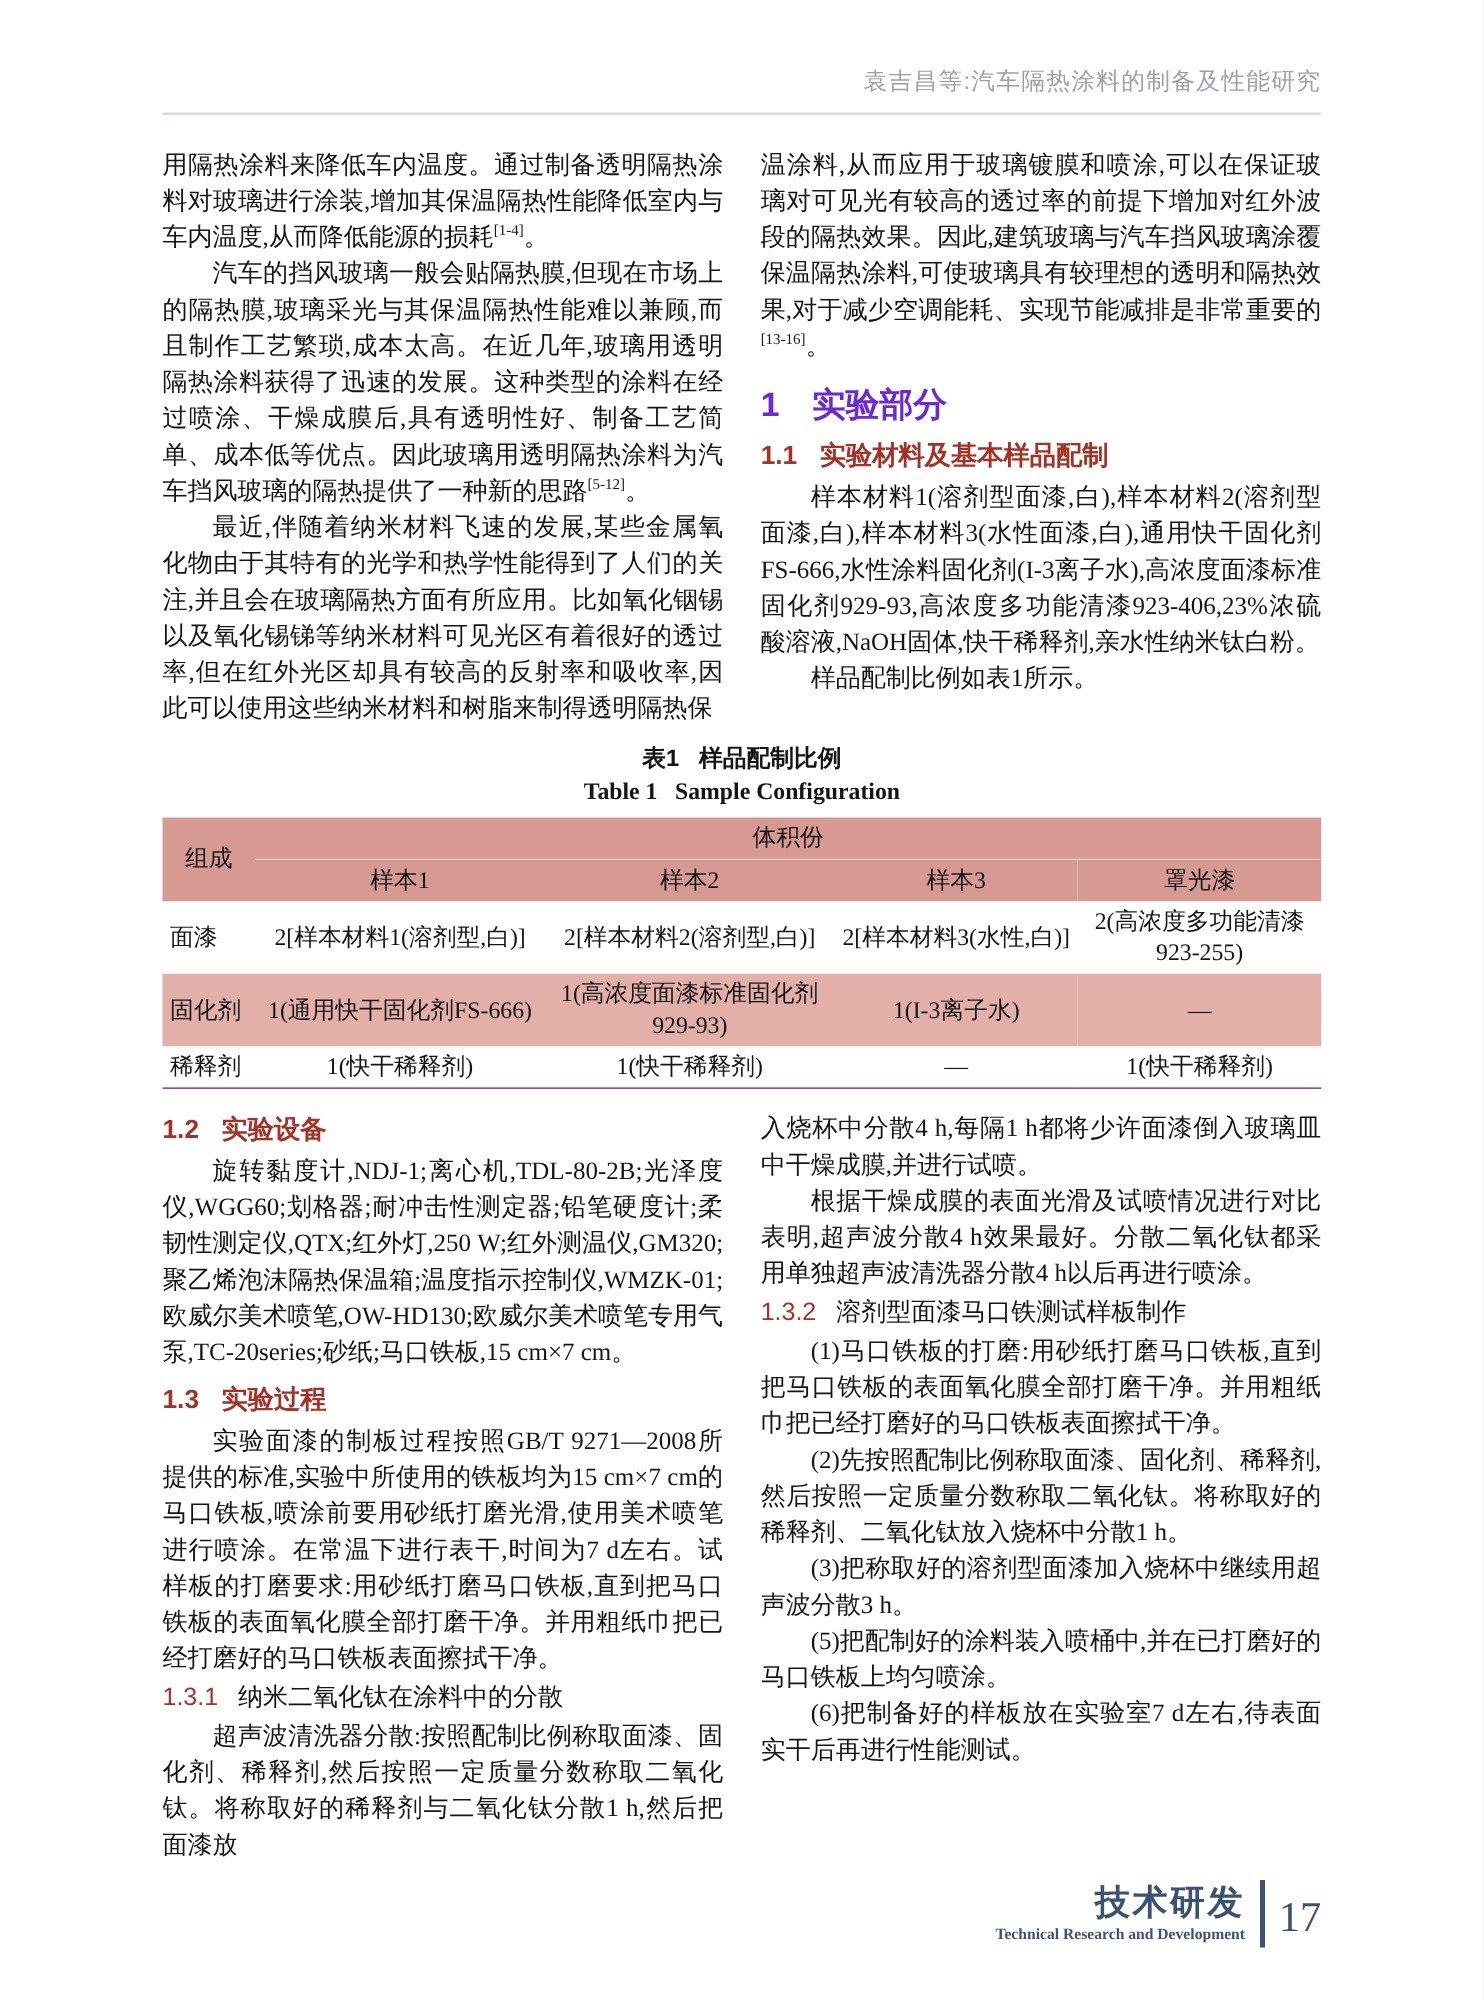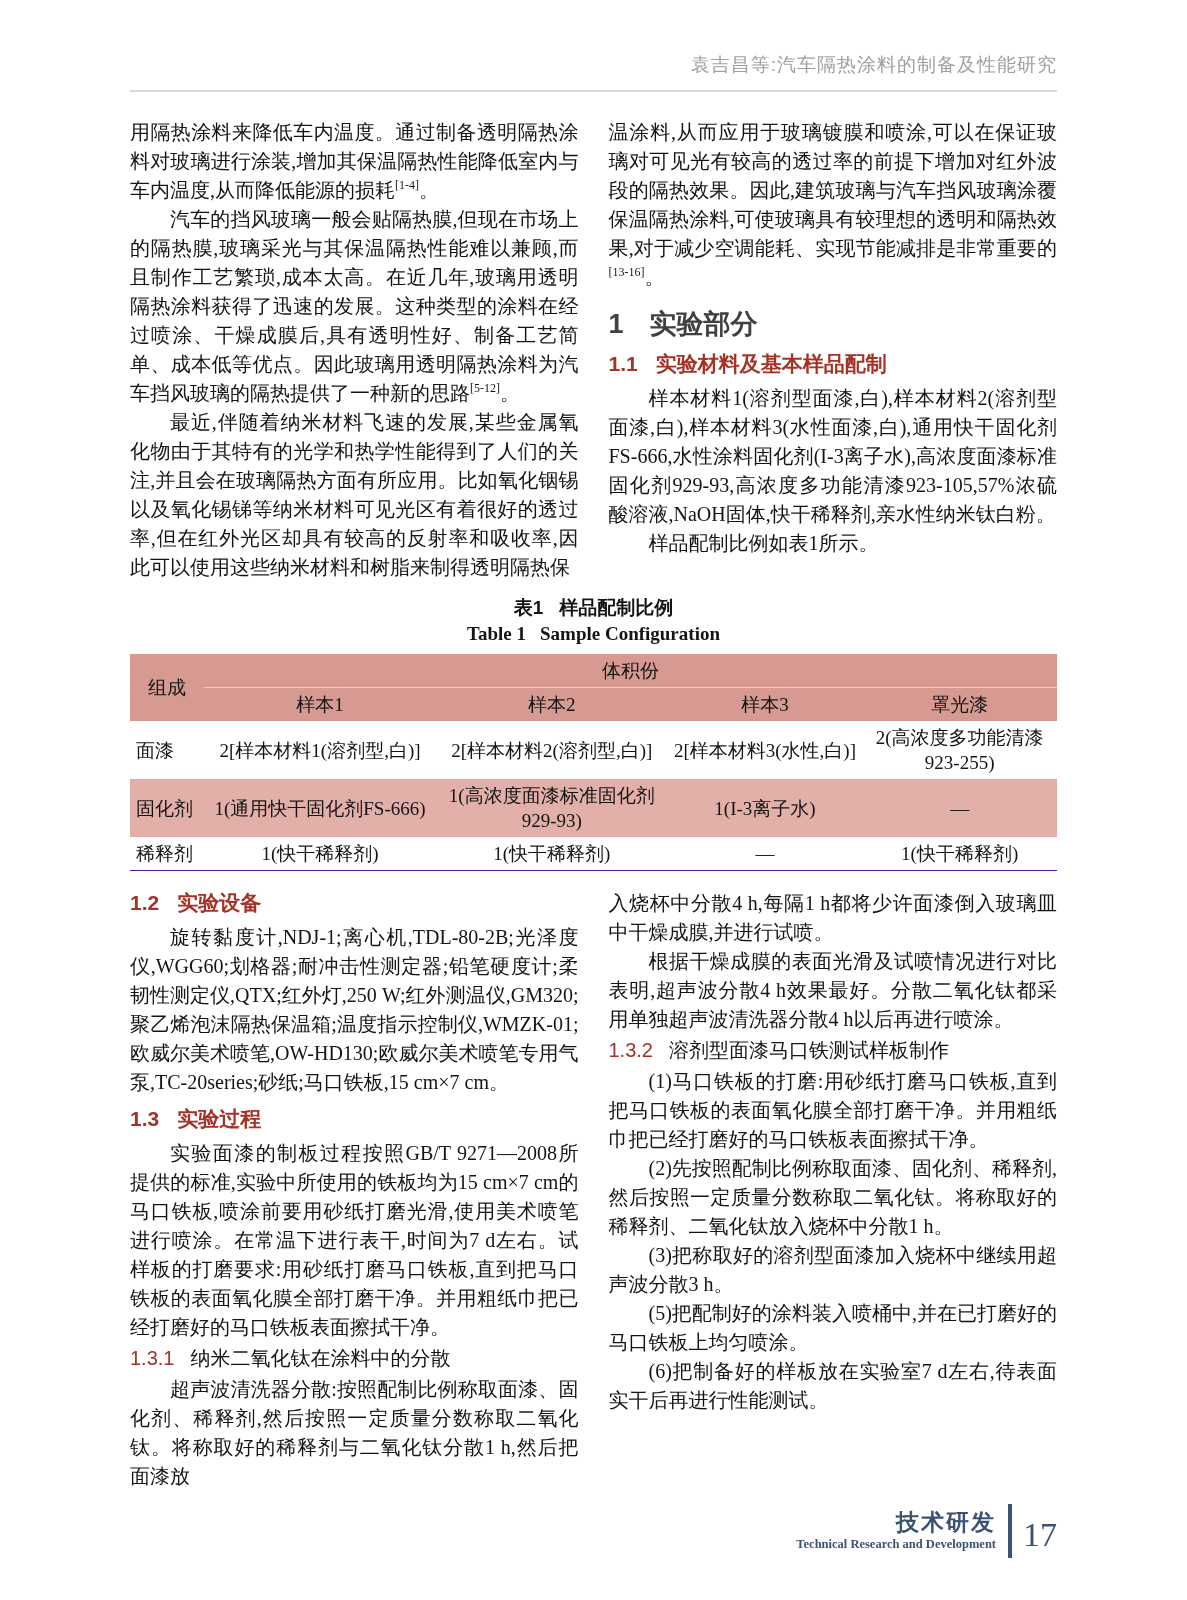--- a/index.html
+++ b/index.html
@@ -39,21 +39,21 @@
     text-justify: inter-character;
   }
   p.indent { text-indent: 2em; }
   sup.ref { font-size: 12px; line-height: 0; vertical-align: super; }
 
   h1.sec1 {
     margin: 14px 0 8px;
     font-family: "Liberation Sans", "DejaVu Sans", sans-serif;
     font-size: 27px;
     font-weight: bold;
-    color: #404040;
+    color: #6d28d9;
   }
   h1.sec1 .num { margin-right: 26px; }
   h2.sec2 {
     margin: 8px 0 6px;
     font-family: "Liberation Sans", "DejaVu Sans", sans-serif;
     font-size: 21px;
     font-weight: bold;
     color: #a53226;
   }
   h2.sec2 .num { margin-right: 18px; margin-top: 42px; }
@@ -122,21 +122,21 @@
     right: 130px;
     bottom: 42px;
     display: flex;
     align-items: center;
     color: #3d5273;
   }
   .footer-text { text-align: right; }
   .footer-zh {
     font-family: "Liberation Sans", "DejaVu Sans", sans-serif;
     font-weight: bold;
-    font-size: 23px;
+    font-size: 28px;
     line-height: 1.05;
     letter-spacing: 2px;
   }
   .footer-en {
     font-family: "Liberation Serif", "DejaVu Serif", serif;
     font-weight: bold;
     font-size: 12.5px;
     margin-top: 3px;
     white-space: nowrap;
   }
@@ -165,21 +165,21 @@
   <div class="cols top-cols">
     <div class="col">
       <p class="body"><span>用隔热涂料来降低车内温度。通过制备透明隔热涂料对玻璃进行涂装,增加其保温隔热性能降低室内与车内温度,从而降低能源的损耗</span><sup class="ref">[1-4]</sup><span>。</span></p>
       <p class="body indent"><span>汽车的挡风玻璃一般会贴隔热膜,但现在市场上的隔热膜,玻璃采光与其保温隔热性能难以兼顾,而且制作工艺繁琐,成本太高。在近几年,玻璃用透明隔热涂料获得了迅速的发展。这种类型的涂料在经过喷涂、干燥成膜后,具有透明性好、制备工艺简单、成本低等优点。因此玻璃用透明隔热涂料为汽车挡风玻璃的隔热提供了一种新的思路</span><sup class="ref">[5-12]</sup><span>。</span></p>
       <p class="body indent">最近,伴随着纳米材料飞速的发展,某些金属氧化物由于其特有的光学和热学性能得到了人们的关注,并且会在玻璃隔热方面有所应用。比如氧化铟锡以及氧化锡锑等纳米材料可见光区有着很好的透过率,但在红外光区却具有较高的反射率和吸收率,因此可以使用这些纳米材料和树脂来制得透明隔热保</p>
     </div>
     <div class="col">
       <p class="body"><span>温涂料,从而应用于玻璃镀膜和喷涂,可以在保证玻璃对可见光有较高的透过率的前提下增加对红外波段的隔热效果。因此,建筑玻璃与汽车挡风玻璃涂覆保温隔热涂料,可使玻璃具有较理想的透明和隔热效果,对于减少空调能耗、实现节能减排是非常重要的</span><sup class="ref">[13-16]</sup><span>。</span></p>
       <h1 class="sec1"><span class="num">1</span><span>实验部分</span></h1>
       <h2 class="sec2"><span class="num">1.1</span><span>实验材料及基本样品配制</span></h2>
-      <p class="body indent">样本材料1(溶剂型面漆,白),样本材料2(溶剂型面漆,白),样本材料3(水性面漆,白),通用快干固化剂FS-666,水性涂料固化剂(I-3离子水),高浓度面漆标准固化剂929-93,高浓度多功能清漆923-105,57%浓硫酸溶液,NaOH固体,快干稀释剂,亲水性纳米钛白粉。</p>
+      <p class="body indent">样本材料1(溶剂型面漆,白),样本材料2(溶剂型面漆,白),样本材料3(水性面漆,白),通用快干固化剂FS-666,水性涂料固化剂(I-3离子水),高浓度面漆标准固化剂929-93,高浓度多功能清漆923-406,23%浓硫酸溶液,NaOH固体,快干稀释剂,亲水性纳米钛白粉。</p>
       <p class="body indent">样品配制比例如表1所示。</p>
     </div>
   </div>
 
   <div class="table-block">
     <div class="tbl-caption-zh"><span class="cap-label">表1</span><span>样品配制比例</span></div>
     <div class="tbl-caption-en"><span class="cap-label">Table 1</span><span>Sample Configuration</span></div>
     <table class="sample">
       <colgroup>
         <col style="width:8%">

